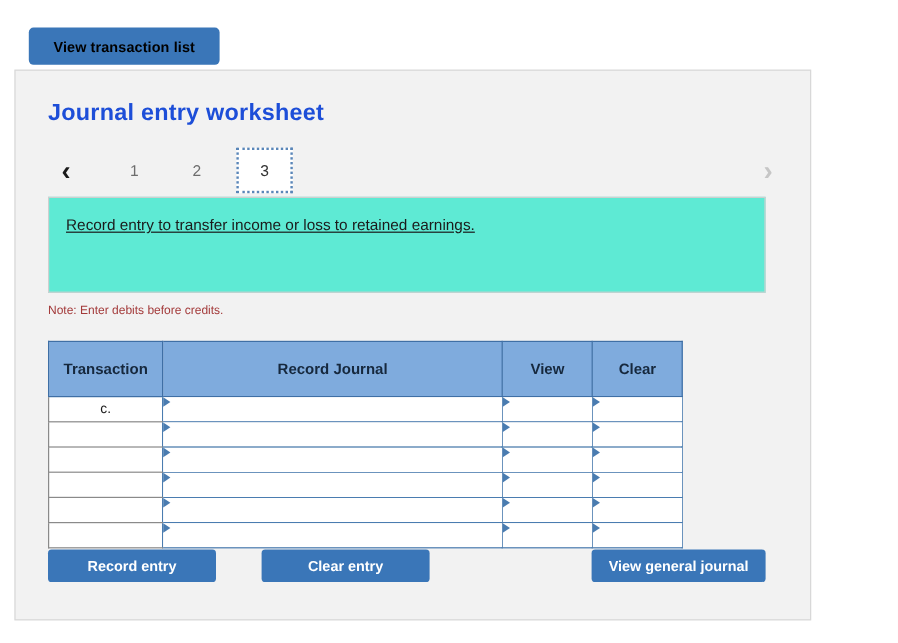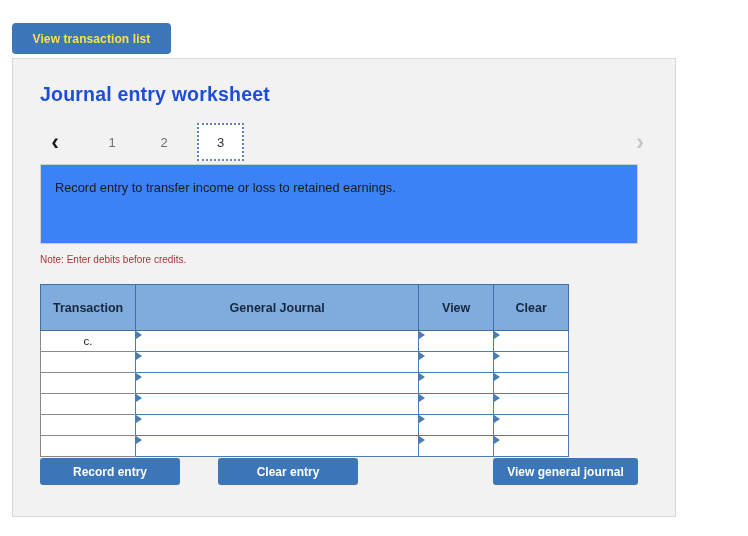--- a/index.html
+++ b/index.html
@@ -12,28 +12,28 @@
     position: relative;
     width: 748px;
     height: 536px;
     overflow: hidden;
     background: #ffffff;
   }
 
   
   .top-btn {
     position: absolute;
-    left: 12px;
+    left: 24px;
     top: 23px;
     width: 159px;
     height: 31px;
     background: #3a76b8;
     border: none;
     border-radius: 4px;
-    color: #fde047;
+    color: #000000;
     font-family: "Liberation Sans", sans-serif;
     font-size: 12px;
     font-weight: bold;
     letter-spacing: 0.1px;
     cursor: pointer;
     padding: 0;
   }
 
   
   .panel {
@@ -107,26 +107,27 @@
     top: 2px;
   }
 
   
   .instruction {
     position: absolute;
     left: 27px;
     top: 105px;
     width: 598px;
     height: 80px;
-    background: #3b82f6;
+    background: #5eead4;
     border: 1px solid #cfcfcf;
     box-sizing: border-box;
     font-size: 12.8px;
     color: #1b1b1b;
     padding: 15px 14px 0 14px;
+    text-decoration: underline;
   }
 
   
   .note {
     position: absolute;
     left: 27px;
     top: 195px;
     font-size: 10px;
     color: #a33a3a;
   }
@@ -248,21 +249,21 @@
     <table class="jtable">
       <colgroup>
         <col class="col-txn">
           <col class="col-gj">
           <col class="col-debit">
           <col class="col-credit">
       </colgroup>
       <thead>
         <tr>
           <th>Transaction</th>
-          <th>General Journal</th>
+          <th>Record Journal</th>
           <th>View</th>
           <th>Clear</th>
         </tr>
       </thead>
       <tbody>
         <tr>
           <td class="txn-cell">c.</td>
           <td class="inputcell">
             <span class="marker"></span>
             <input type="text" value="" style="">

